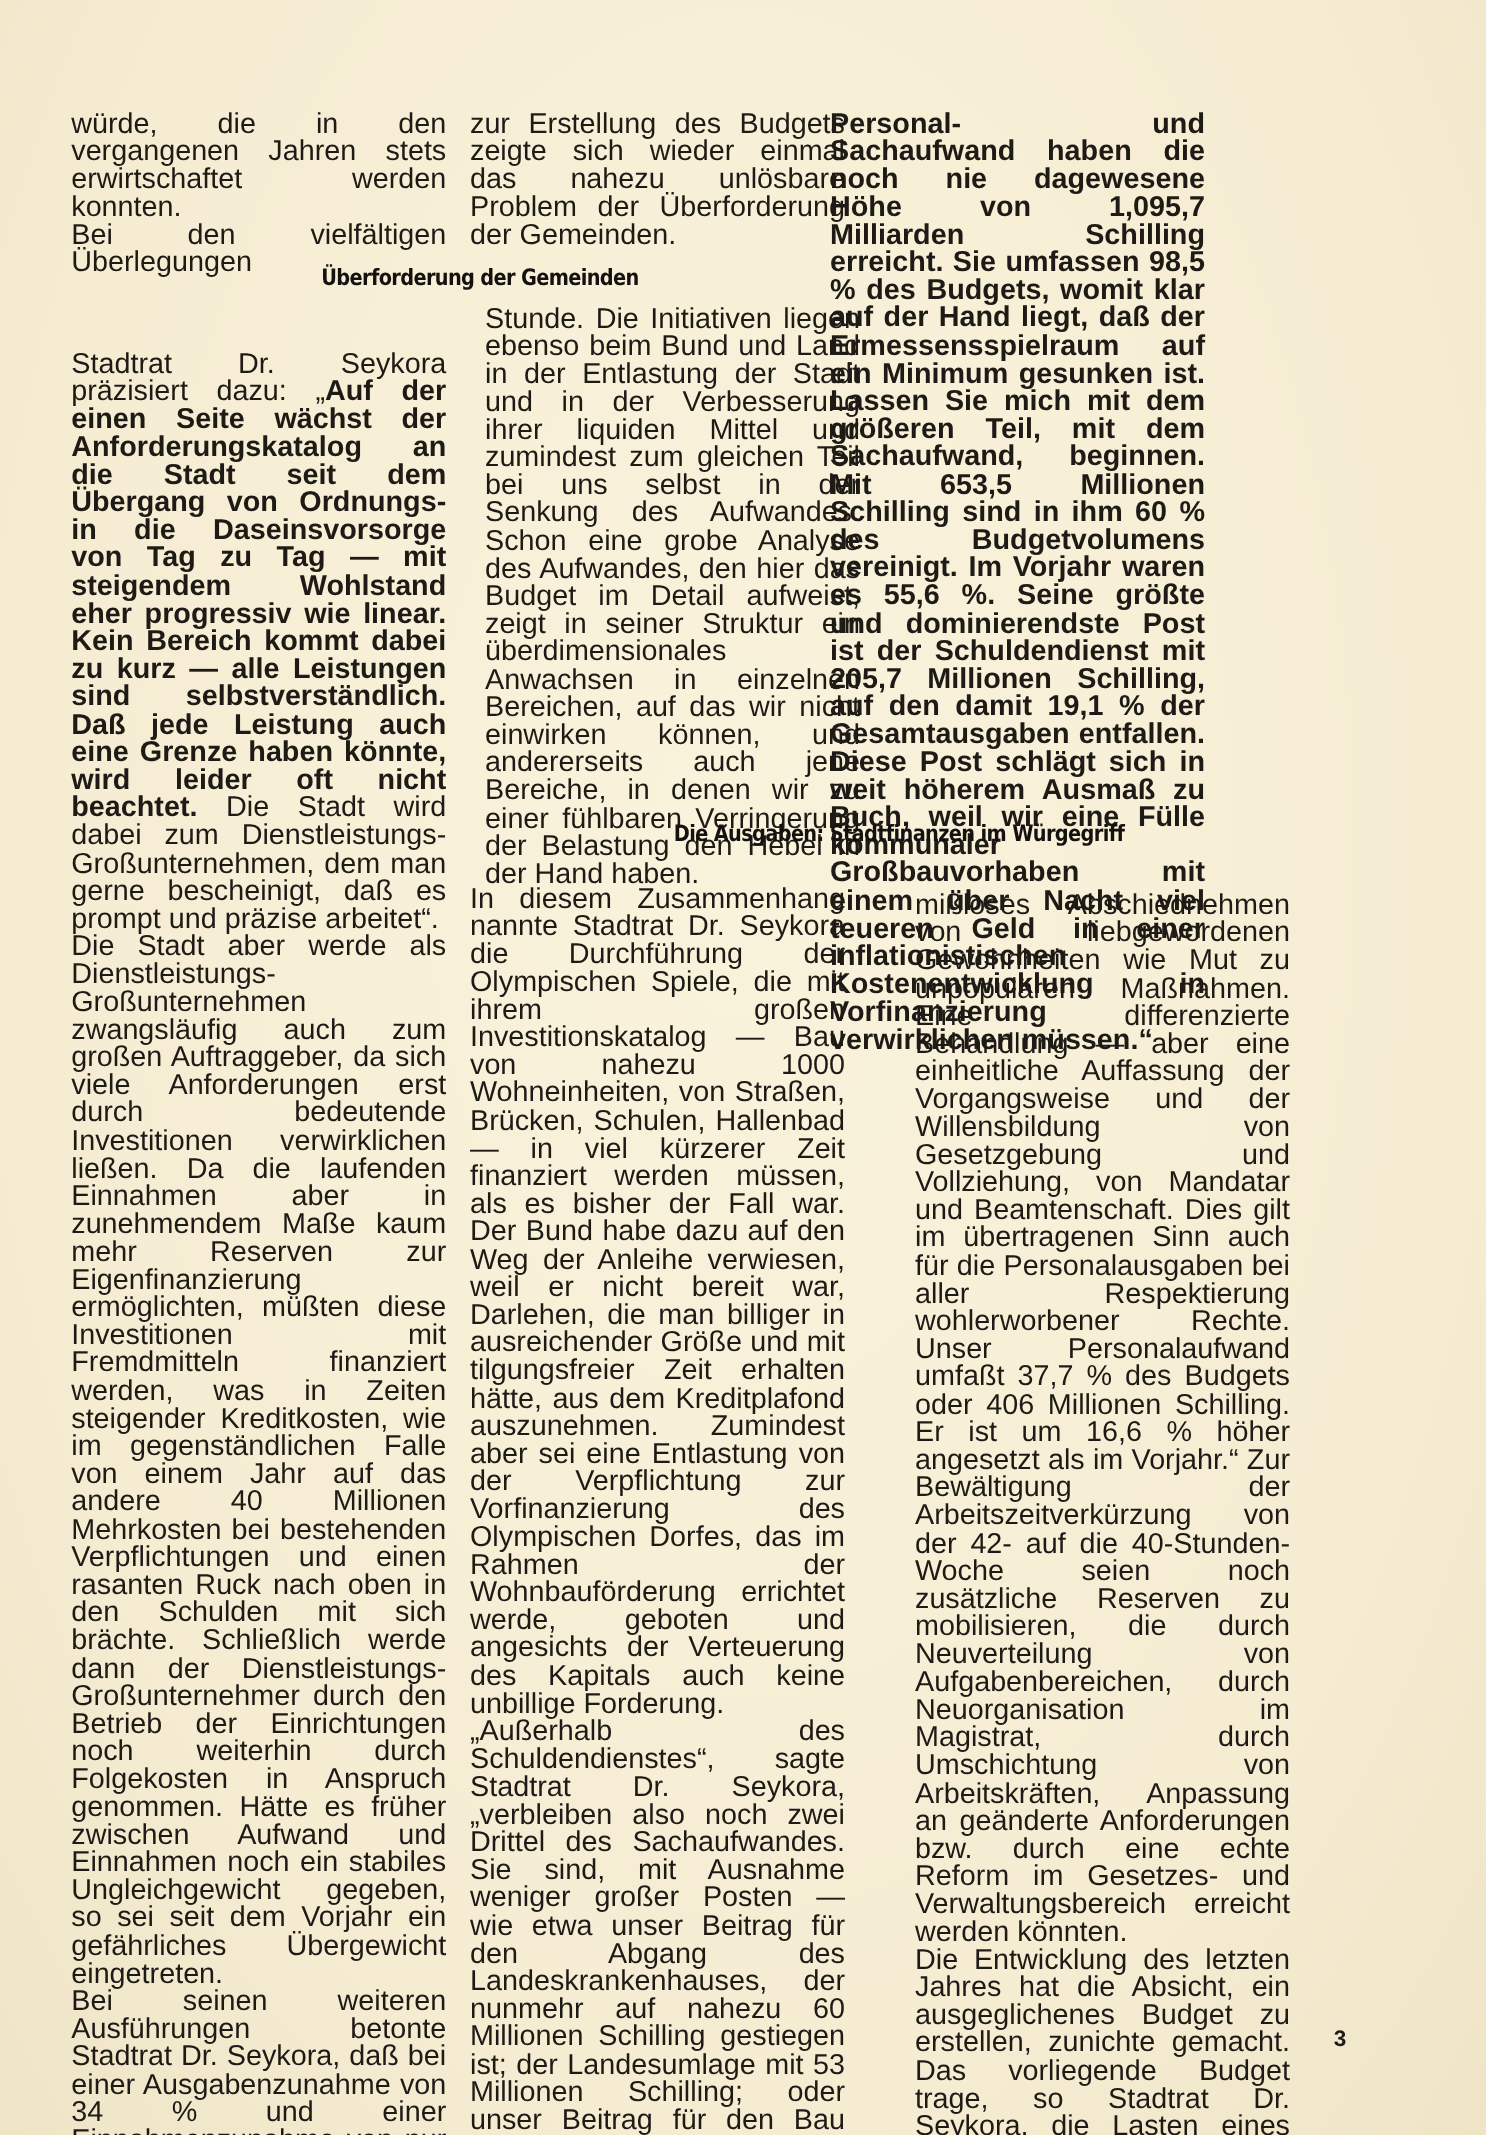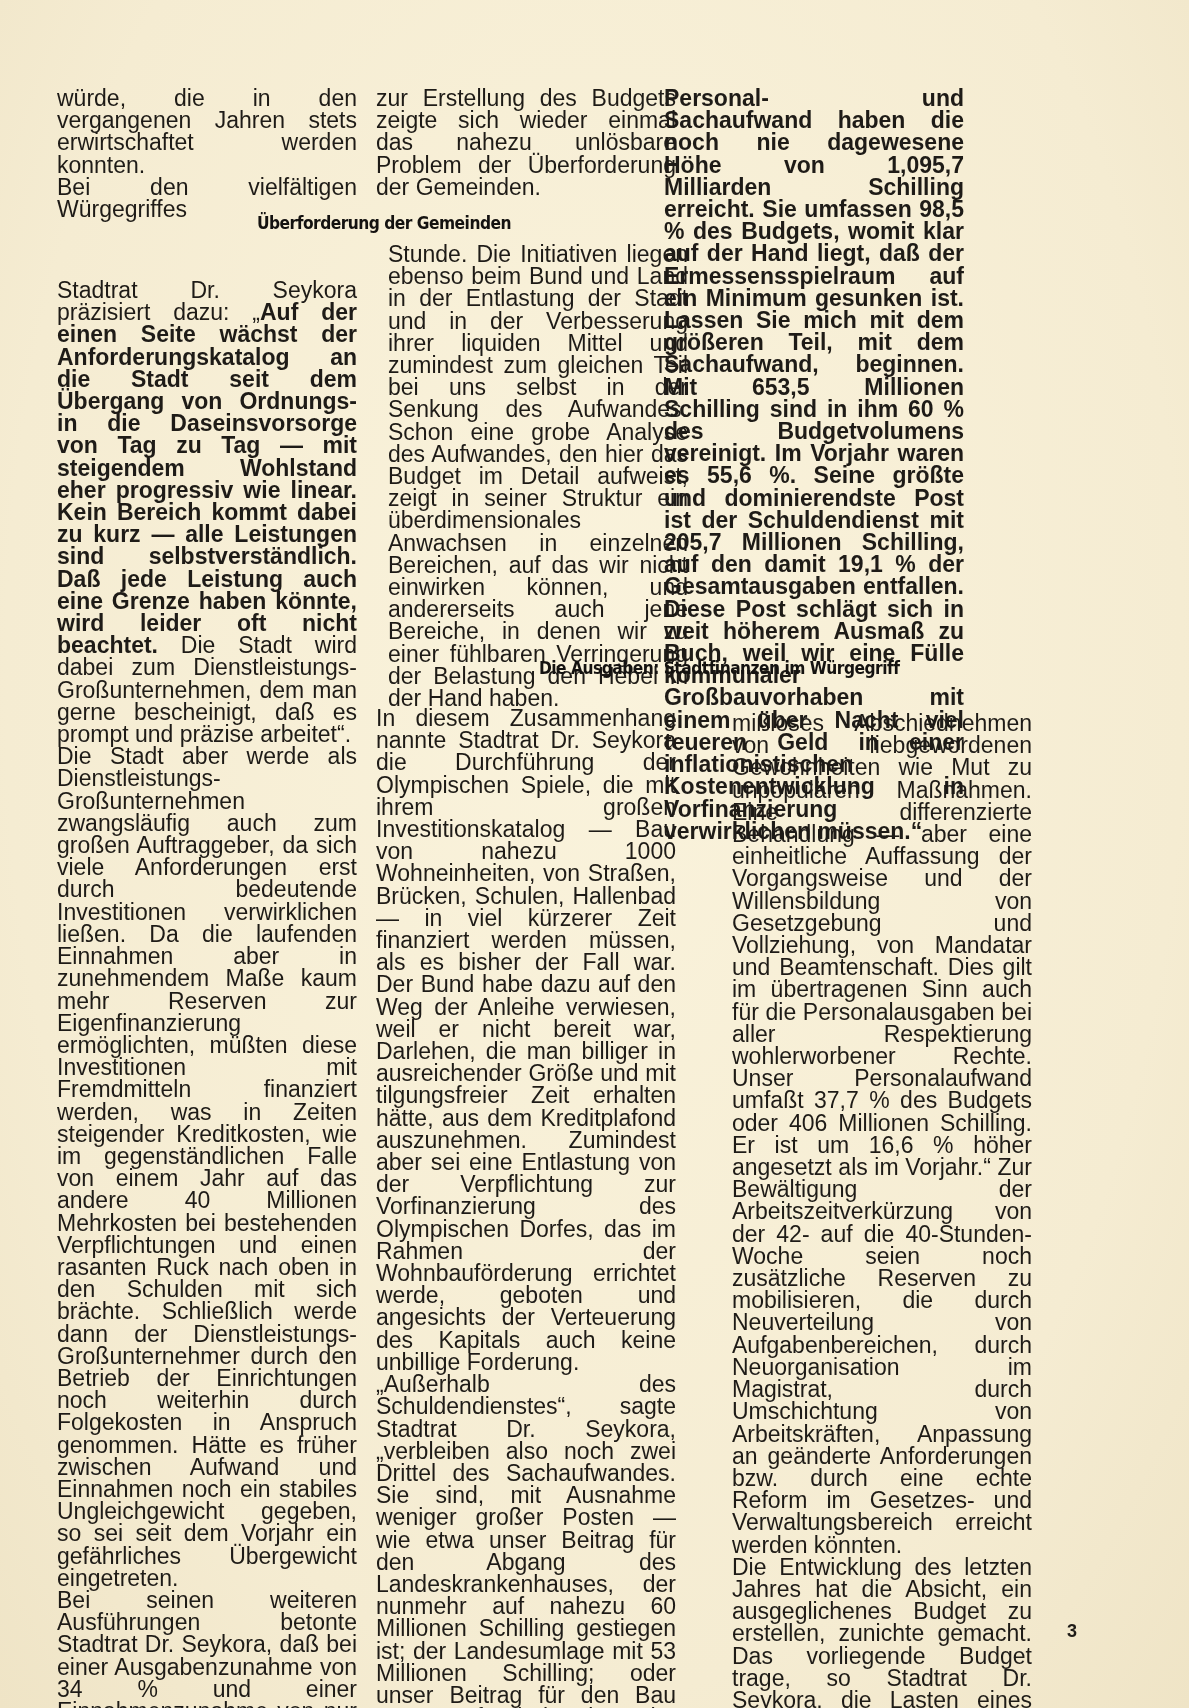--- a/index.html
+++ b/index.html
@@ -12,21 +12,21 @@
   .heading { position:absolute; font-family:"DejaVu Sans", sans-serif; font-weight:bold; font-size:18px; letter-spacing:-0.6px; transform:scaleX(0.86); transform-origin:left center; white-space:nowrap; color:#141210; }
   .pageno { position:absolute; left:1067px; top:1621px; font-size:18px; font-weight:bold; }
 </style>
 </head>
 <body>
 
 <div class="page">
 
   <div class="col" style="left:57px; top:87px;">
     <p class="last">würde, die in den vergangenen Jahren stets erwirtschaftet werden konnten.</p>
-    <p class="last">Bei den vielfältigen Würgegriffes</p>
+    <p class="last">Bei den vielfältigen Überlegungen</p>
   </div>
   <div class="col" style="left:376px; top:87px;">
     <p class="last">zur Erstellung des Budgets zeigte sich wieder einmal das nahezu unlösbare Problem der Überforderung der Gemeinden.</p>
   </div>
   <div class="col" style="left:664px; top:87px;font-weight:bold;">
     <p class="last">Personal- und Sachaufwand haben die noch nie dagewesene Höhe von 1,095,7 Milliarden Schilling erreicht. Sie umfassen 98,5 % des Budgets, womit klar auf der Hand liegt, daß der Ermessensspielraum auf ein Minimum gesunken ist. Lassen Sie mich mit dem größeren Teil, mit dem Sachaufwand, beginnen. Mit 653,5 Millionen Schilling sind in ihm 60 % des Budgetvolumens vereinigt. Im Vorjahr waren es 55,6 %. Seine größte und dominierendste Post ist der Schuldendienst mit 205,7 Millionen Schilling, auf den damit 19,1 % der Gesamtausgaben entfallen. Diese Post schlägt sich in weit höherem Ausmaß zu Buch, weil wir eine Fülle kommunaler Großbauvorhaben mit einem über Nacht viel teueren Geld in einer inflationistischen Kostenentwicklung in Vorfinanzierung verwirklichen müssen.“</p>
   </div>
 
   <div class="heading" style="left:257px; top:212px;">Überforderung der Gemeinden</div>
 

